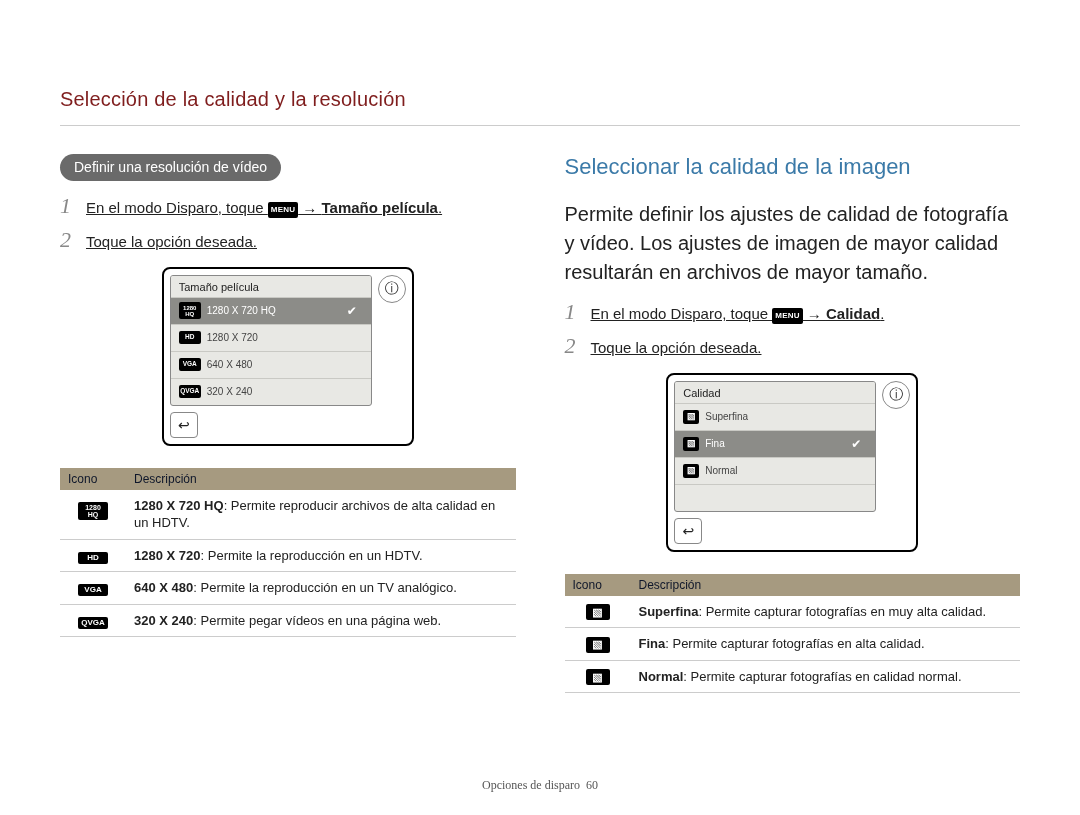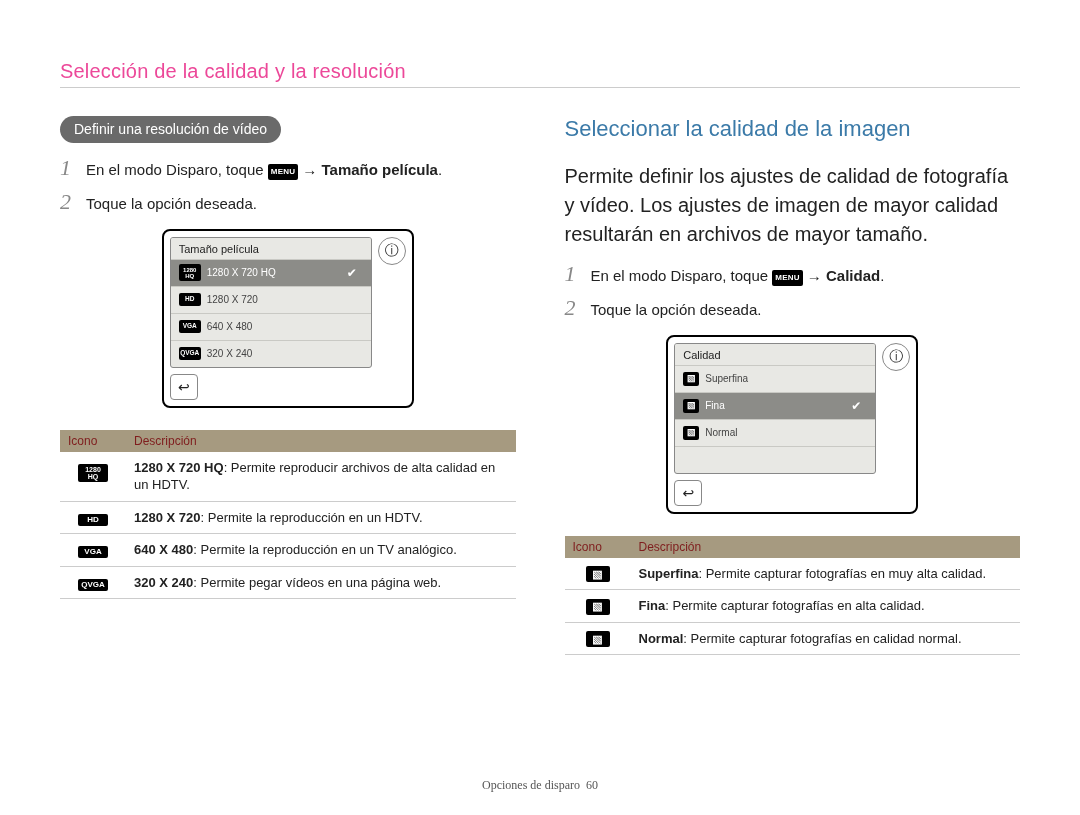--- a/index.html
+++ b/index.html
@@ -12,25 +12,26 @@
   .page {
     width: 1080px;
     height: 815px;
     position: relative;
     box-sizing: border-box;
     padding: 60px 60px 0 60px;
   }
   .section-title {
     font-size: 20px;
     font-weight: 300;
-    color: #ec4899;
+    color: #7f1d1d;
     border-bottom: 1px solid #ccc;
-    padding-bottom: 4px;
+    padding-bottom: 14px;
     margin-bottom: 28px;
     letter-spacing: 0.2px;
+    margin-top: 28px;
   }
   .cols {
     display: flex;
     gap: 49px;
   }
   .col {
     flex: 1;
     min-width: 0;
   }
   .pill {
@@ -54,20 +55,21 @@
     font-style: italic;
     font-family: Georgia, 'Times New Roman', serif;
     width: 16px;
     line-height: 1;
     flex-shrink: 0;
   }
   .step-text {
     font-size: 15px;
     line-height: 1.45;
     color: #222;
+    text-decoration: underline;
   }
   .menu-chip {
     display: inline-block;
     background: #000;
     color: #fff;
     font-size: 8px;
     font-weight: bold;
     padding: 2px 3px;
     border-radius: 2px;
     vertical-align: 1px;
@@ -203,21 +205,21 @@
   }
 
   
   .idtable {
     width: 100%;
     border-collapse: collapse;
     font-size: 13px;
   }
   .idtable thead th {
     background: #a69a80;
-    color: #7f1d1d;
+    color: #0f172a;
     font-weight: 400;
     text-align: left;
     padding: 4px 8px;
     font-size: 12px;
   }
   .idtable thead th:first-child { width: 50px; }
   .idtable tbody td {
     border-bottom: 1px solid #ccc;
     padding: 7px 8px;
     vertical-align: top;

